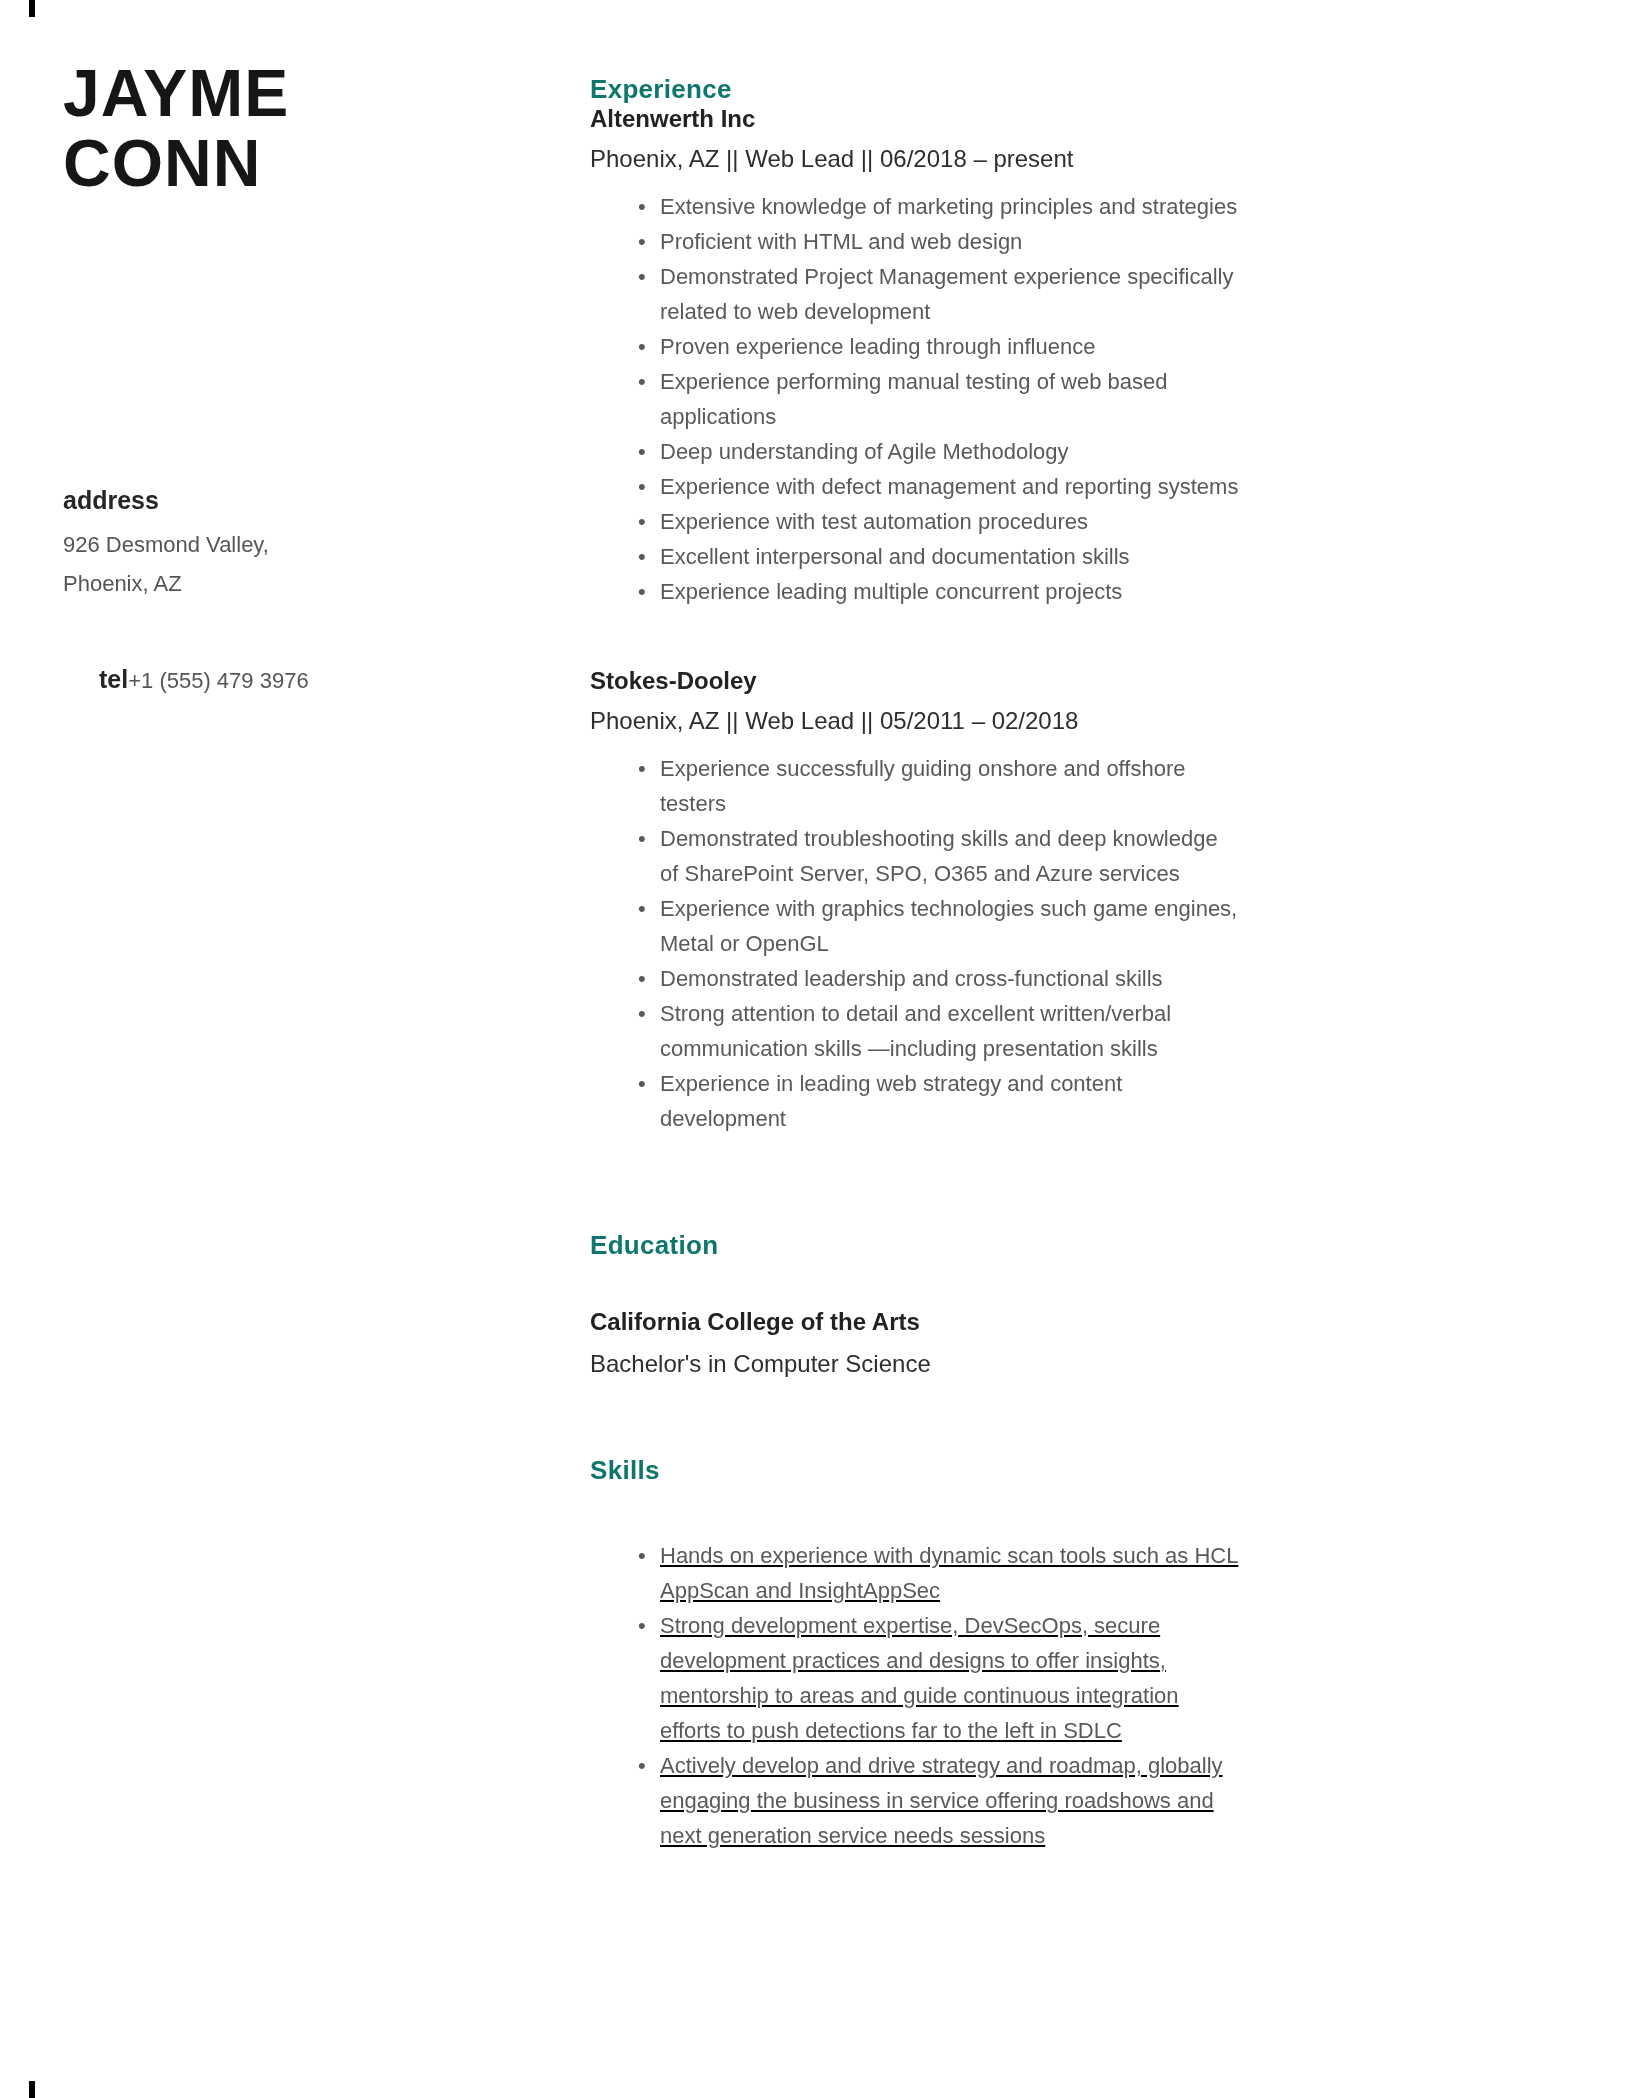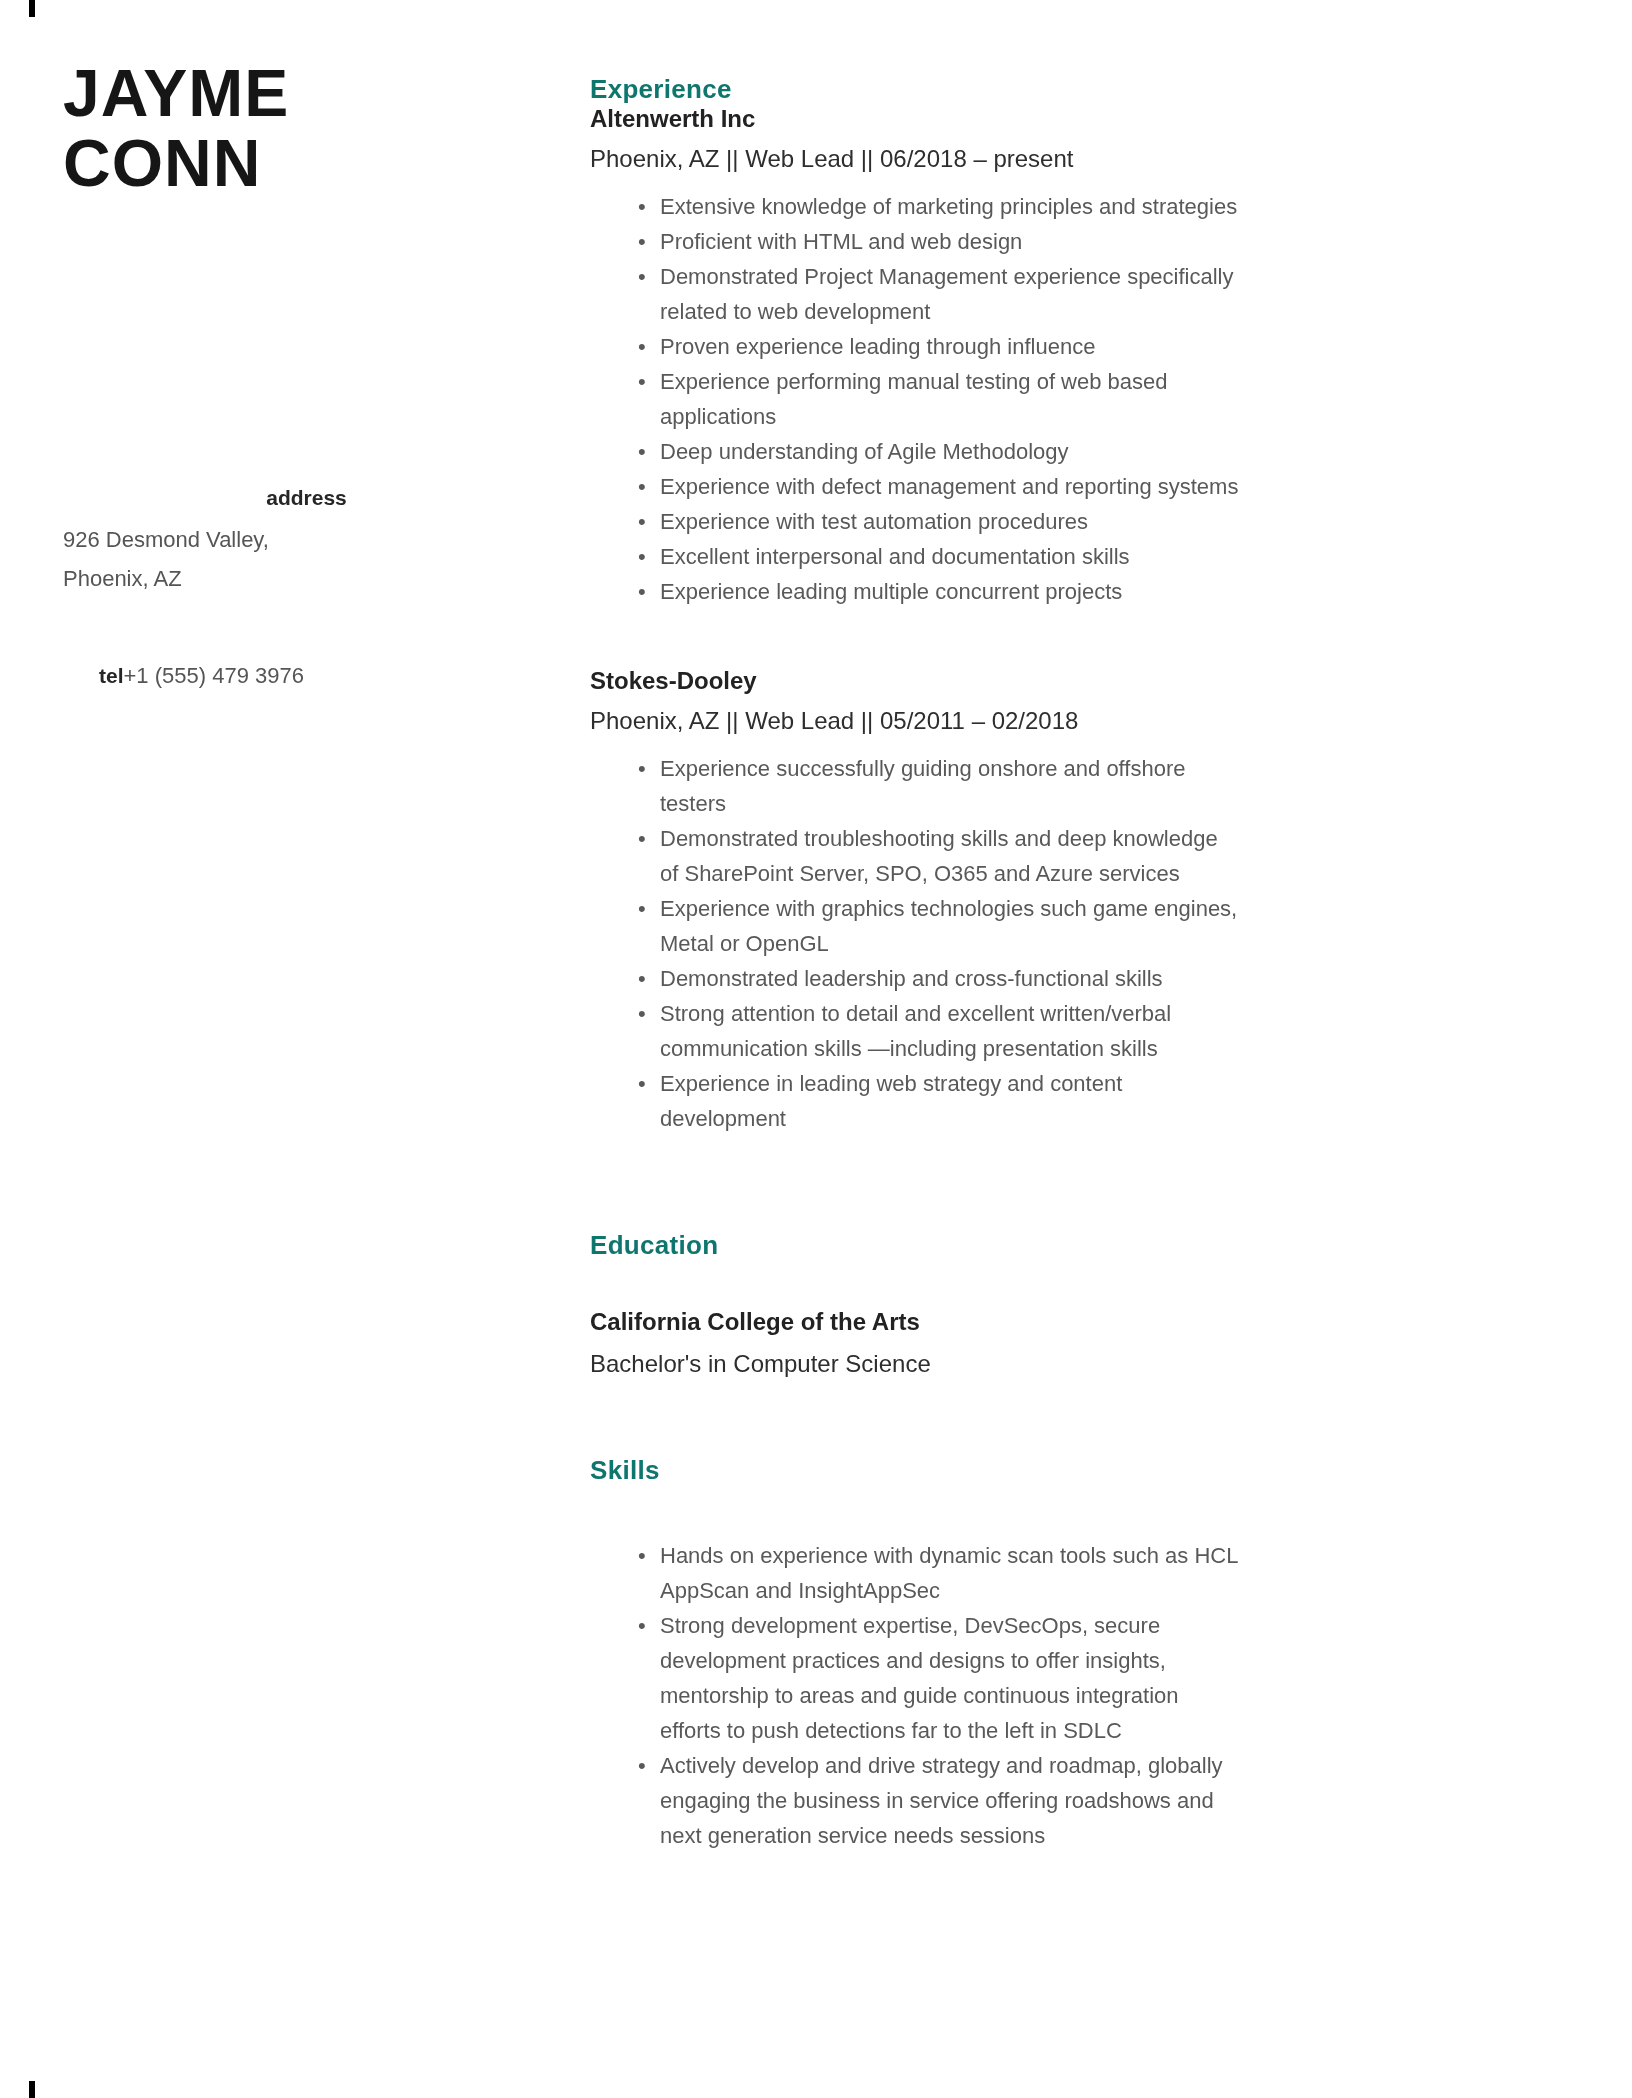--- a/index.html
+++ b/index.html
@@ -31,25 +31,24 @@
   }
   .name {
     font-size:66px;
     font-weight:700;
     color:#161616;
     line-height:70px;
     letter-spacing:1px;
   }
   .contact-block { margin-top:288px; }
   .contact-label {
-    font-size:21px;
+    font-size:25px;
     font-weight:700;
     color:#262626;
     margin-bottom:10px;
-    text-align:center;
   }
   .contact-line {
     font-size:22px;
     color:#555555;
     line-height:39px;
   }
   .tel-row {
     display:flex;
     align-items:baseline;
     margin-top:58px;
@@ -109,21 +108,21 @@
     margin-top:40px;
     line-height:42px;
   }
   .education-degree {
     font-size:24px;
     font-weight:400;
     color:#2e2e2e;
     line-height:42px;
   }
   .section-skills { margin-top:70px; }
-  .section-skills ul.bullets { margin-top:52px; }
+  .section-skills ul.bullets { margin-top:52px;text-decoration:underline; }
 </style>
 </head>
 <body>
 
 <div class="page">
   <div class="crop-mark top"></div>
   <div class="crop-mark bottom"></div>
 
   <div class="columns">
 

